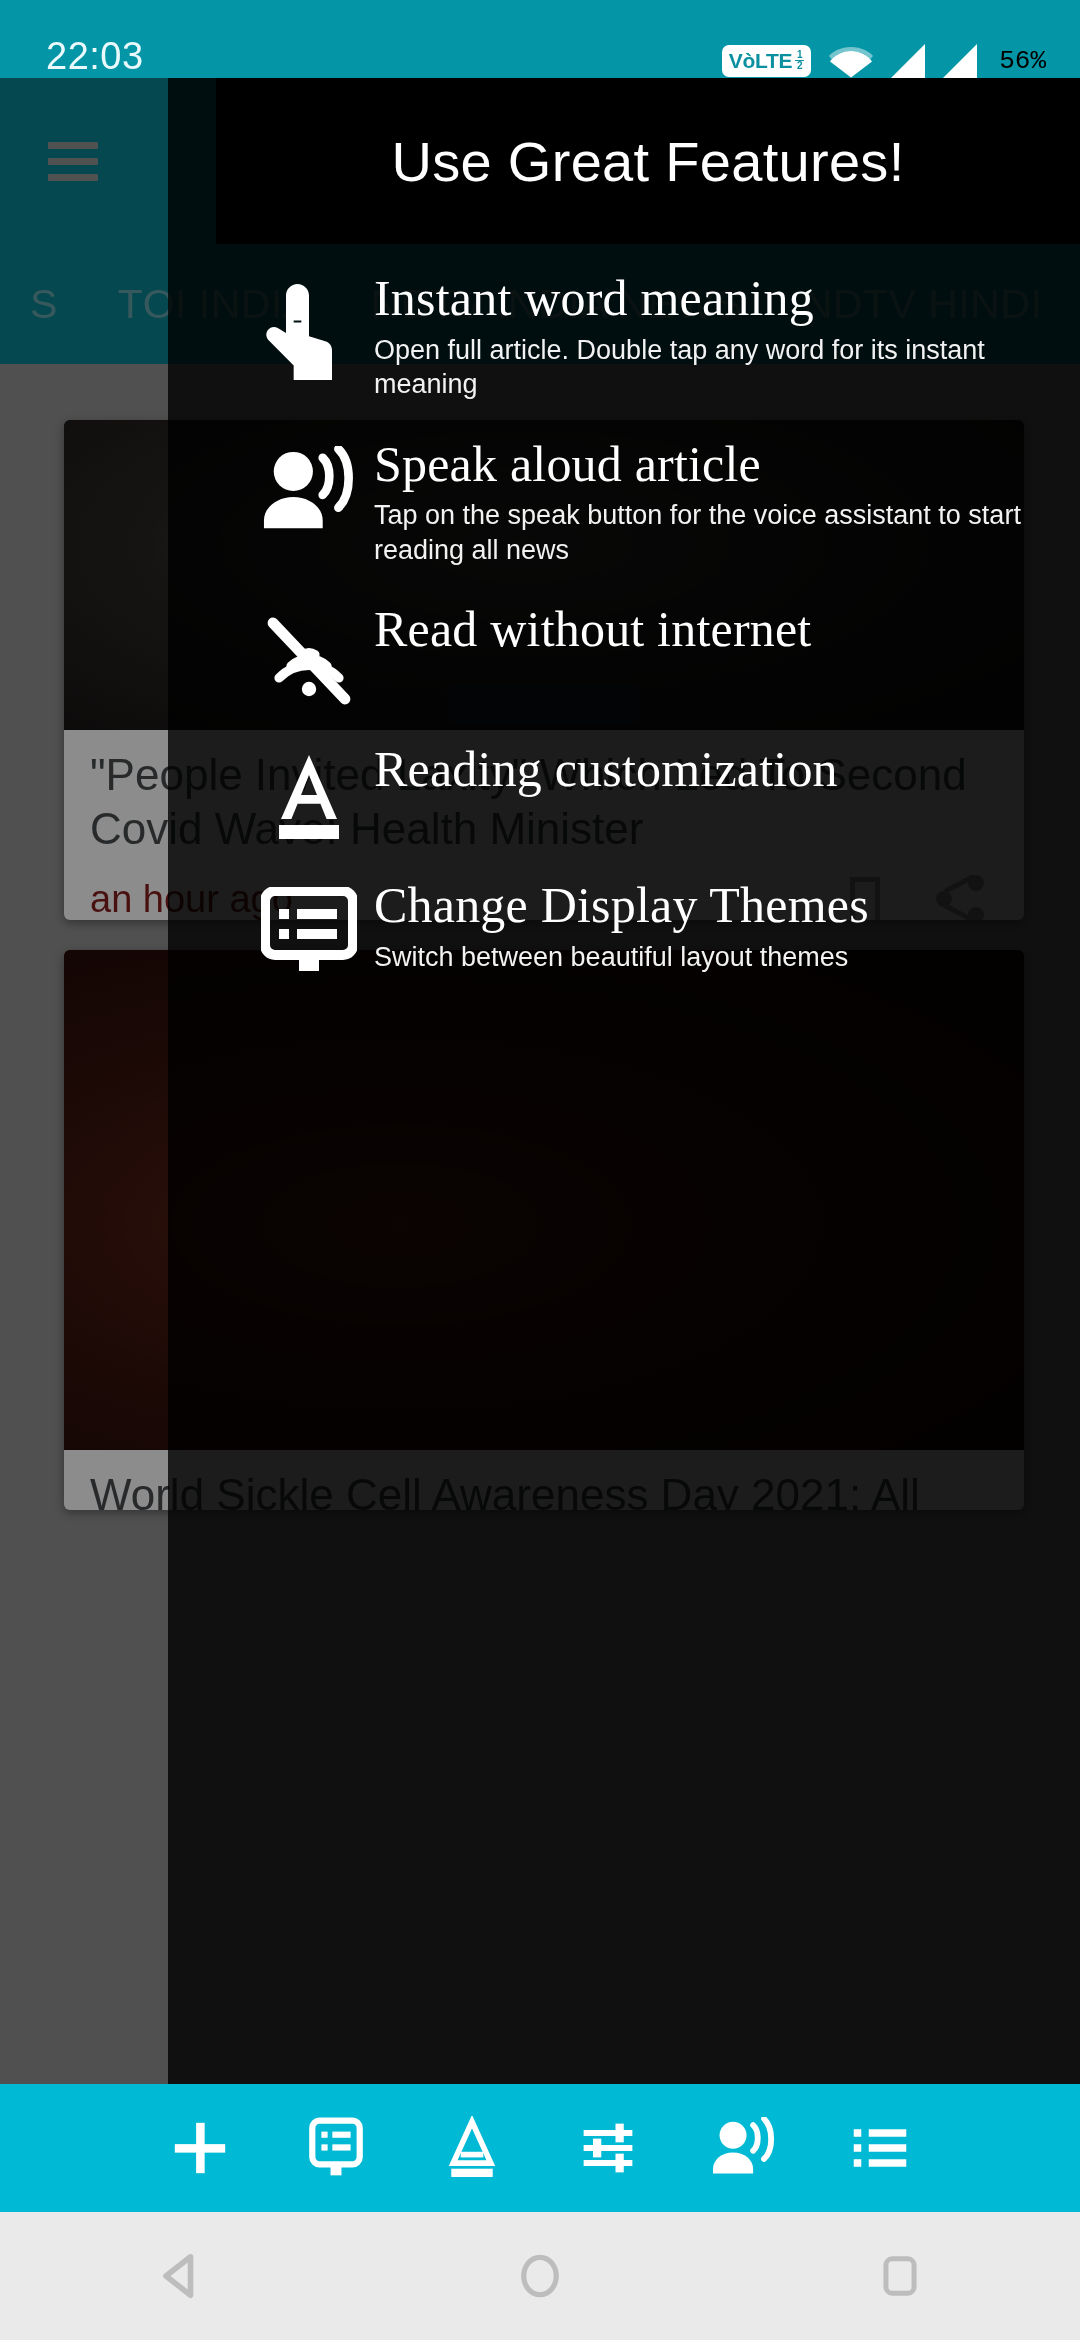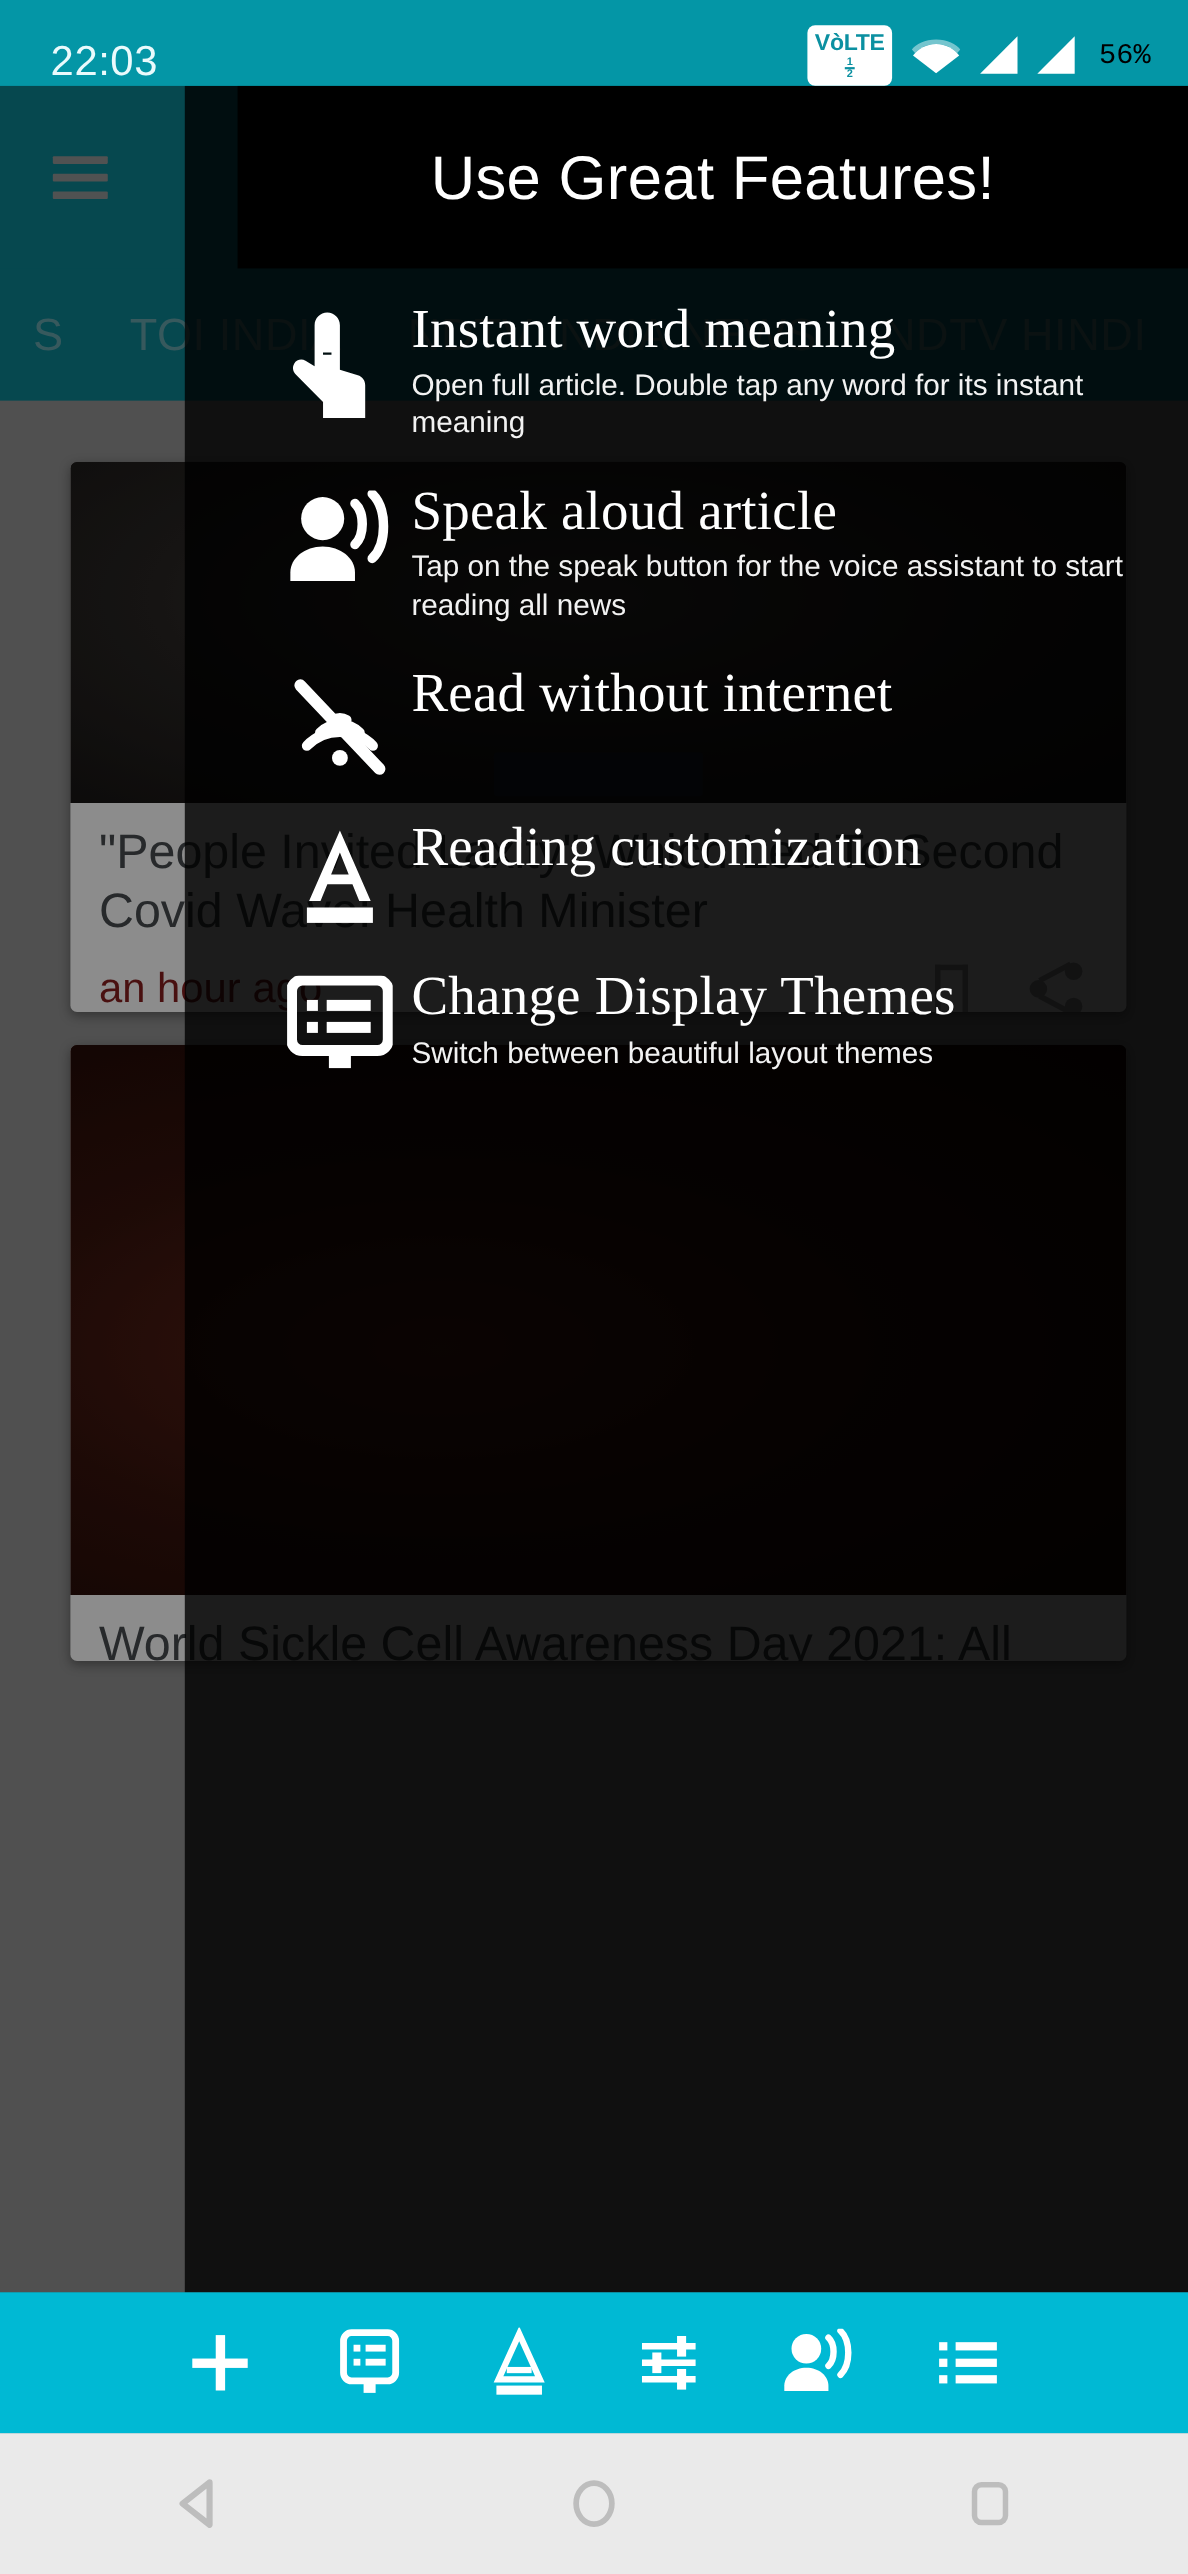--- a/index.html
+++ b/index.html
@@ -19,21 +19,20 @@
     padding:0 34px 0 46px;
     z-index:5;
   }
   .clock { color:#eafafc; font-size:38px; letter-spacing:.5px; }
   .status-right { display:flex; align-items:center; gap:18px; }
   .volte {
     background:#fff; color:#0b90a1; border-radius:7px;
     font-size:21px; font-weight:bold; line-height:1;
     padding:5px 7px 6px 7px; display:flex; align-items:center; gap:3px;
     letter-spacing:-.3px;
-    flex-direction:column;
   }
   .volte .frac { display:inline-flex; flex-direction:column; align-items:center; font-size:10px; line-height:.95; font-weight:bold; }
   .volte .frac i { font-style:normal; }
   .volte .frac .bar { width:9px; height:1.5px; background:#0b90a1; }
   .wifi { width:44px; height:34px; position:relative; }
   .sig { width:0; height:0; border-style:solid; border-width:0 0 34px 34px; border-color:transparent transparent #ffffff transparent; }
   .batt { color:#000000; font-size:26px; margin-left:4px;font-family:Liberation Mono, monospace; }
 
   
   .appbar {

